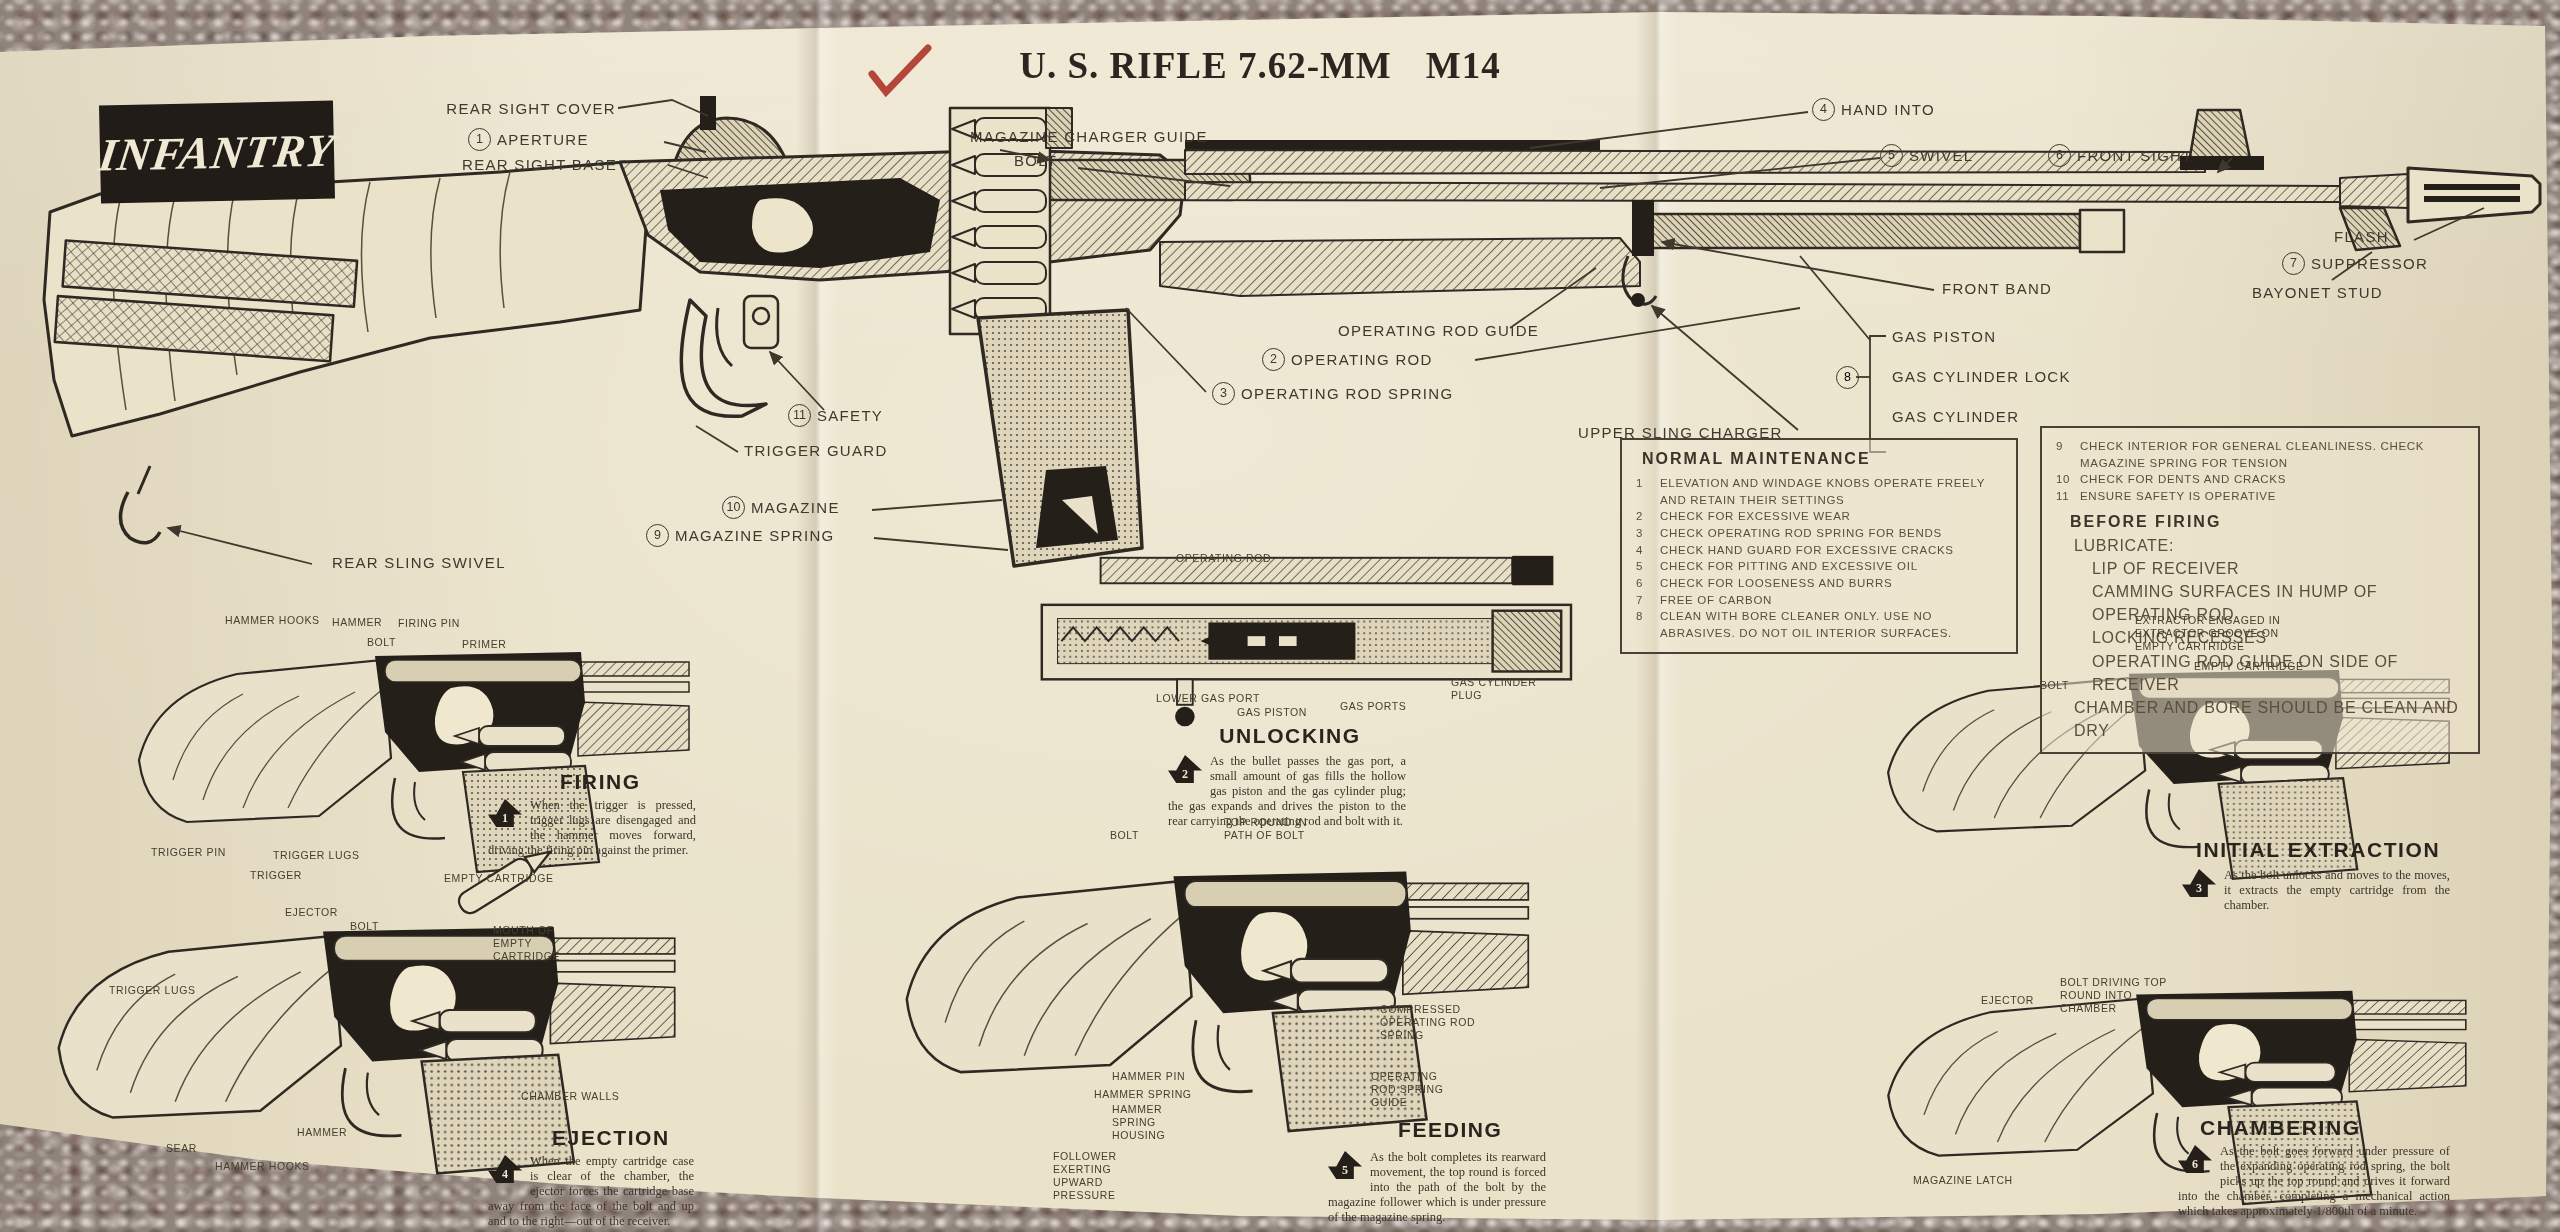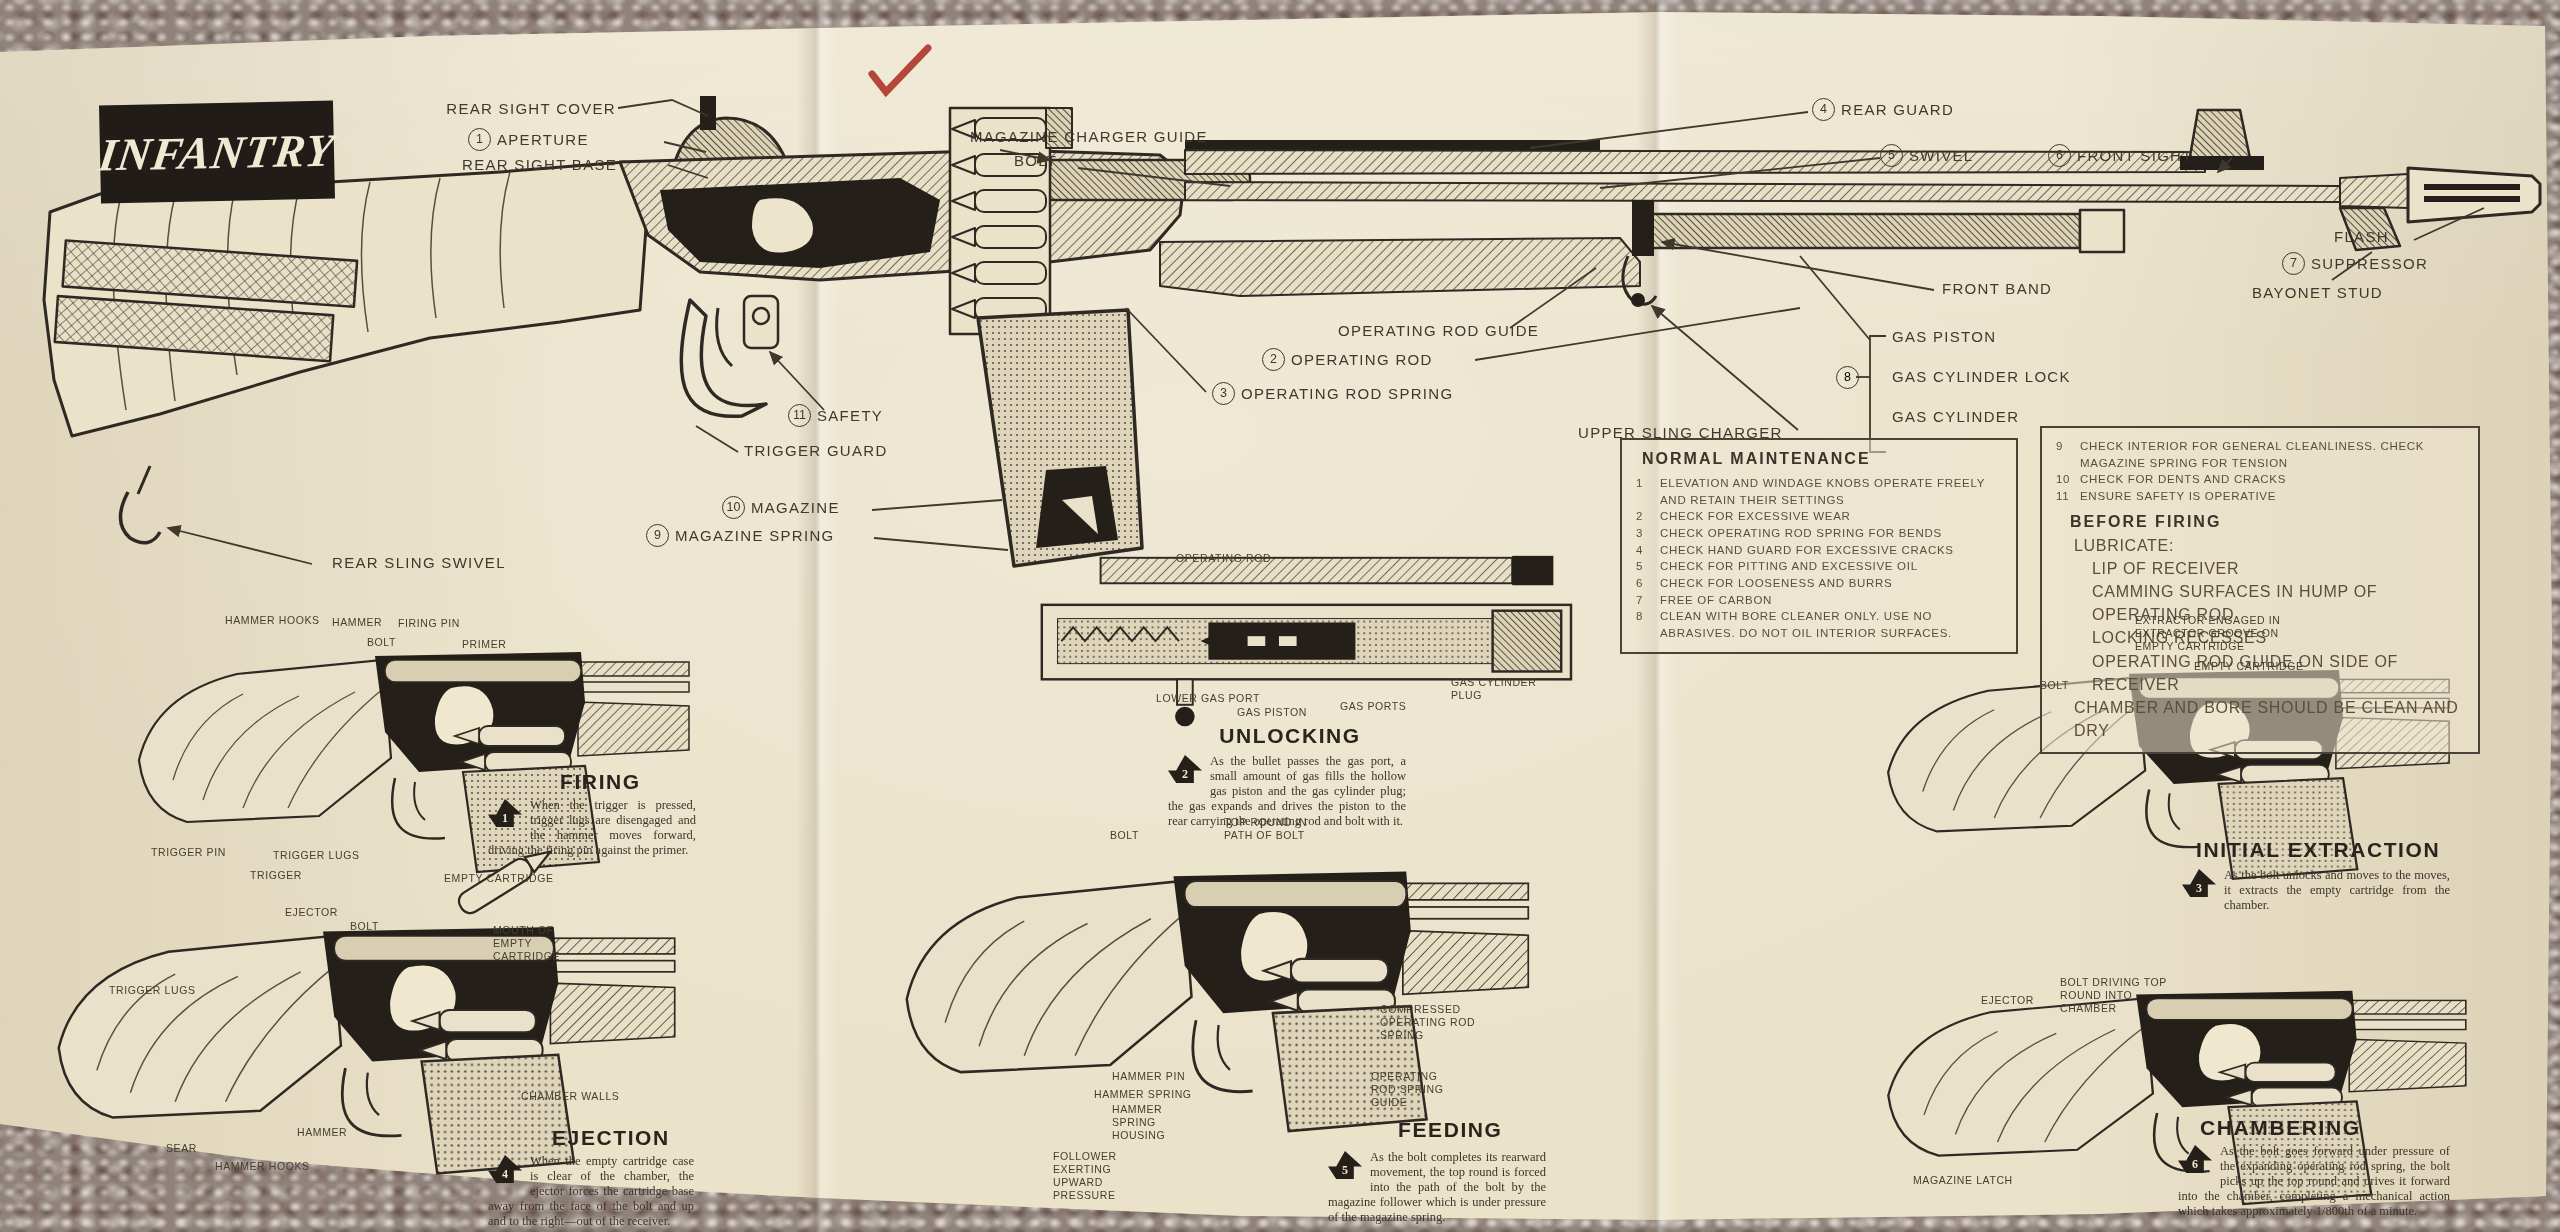--- a/index.html
+++ b/index.html
@@ -231,32 +231,35 @@
     </g>
     <use href="#gas-sys" transform="translate(1032,548) scale(0.98)"></use>
     <use href="#mini-action" transform="translate(900,822) scale(1.13,1.18)"></use>
     <use href="#mini-action" transform="translate(1882,630) scale(1.02,0.95)"></use>
     <use href="#mini-action" transform="translate(1882,950) scale(1.05,0.97)"></use>
   </svg>
 
   <div class="logo">
     <span>INFANTRY</span>
   </div>
+  <div class="title">
+    <span>U. S. RIFLE 7.62-MM</span><span class="model">M14</span>
+  </div>
 
   <div class="lbl" style="left:356px;top:100px;width:260px;text-align:right;">REAR SIGHT COVER</div>
   <div class="lbl lblrow" style="left:468px;top:128px;">
     <span class="badge">1</span>
     <span>APERTURE</span>
     </div>
   <div class="lbl" style="left:462px;top:156px;">REAR SIGHT BASE</div>
   <div class="lbl" style="left:970px;top:128px;">MAGAZINE CHARGER GUIDE</div>
   <div class="lbl" style="left:1014px;top:152px;">BOLT</div>
   <div class="lbl lblrow" style="left:1812px;top:98px;">
     <span class="badge">4</span>
-    <span>REAR GUARD</span>
+    <span>HAND INTO</span>
     </div>
   <div class="lbl lblrow" style="left:1880px;top:144px;">
     <span class="badge">5</span>
     <span>SWIVEL</span>
     </div>
   <div class="lbl lblrow" style="left:2048px;top:144px;">
     <span class="badge">6</span>
     <span>FRONT SIGHT</span>
     </div>
   <div class="lbl" style="left:2334px;top:228px;">FLASH</div>

